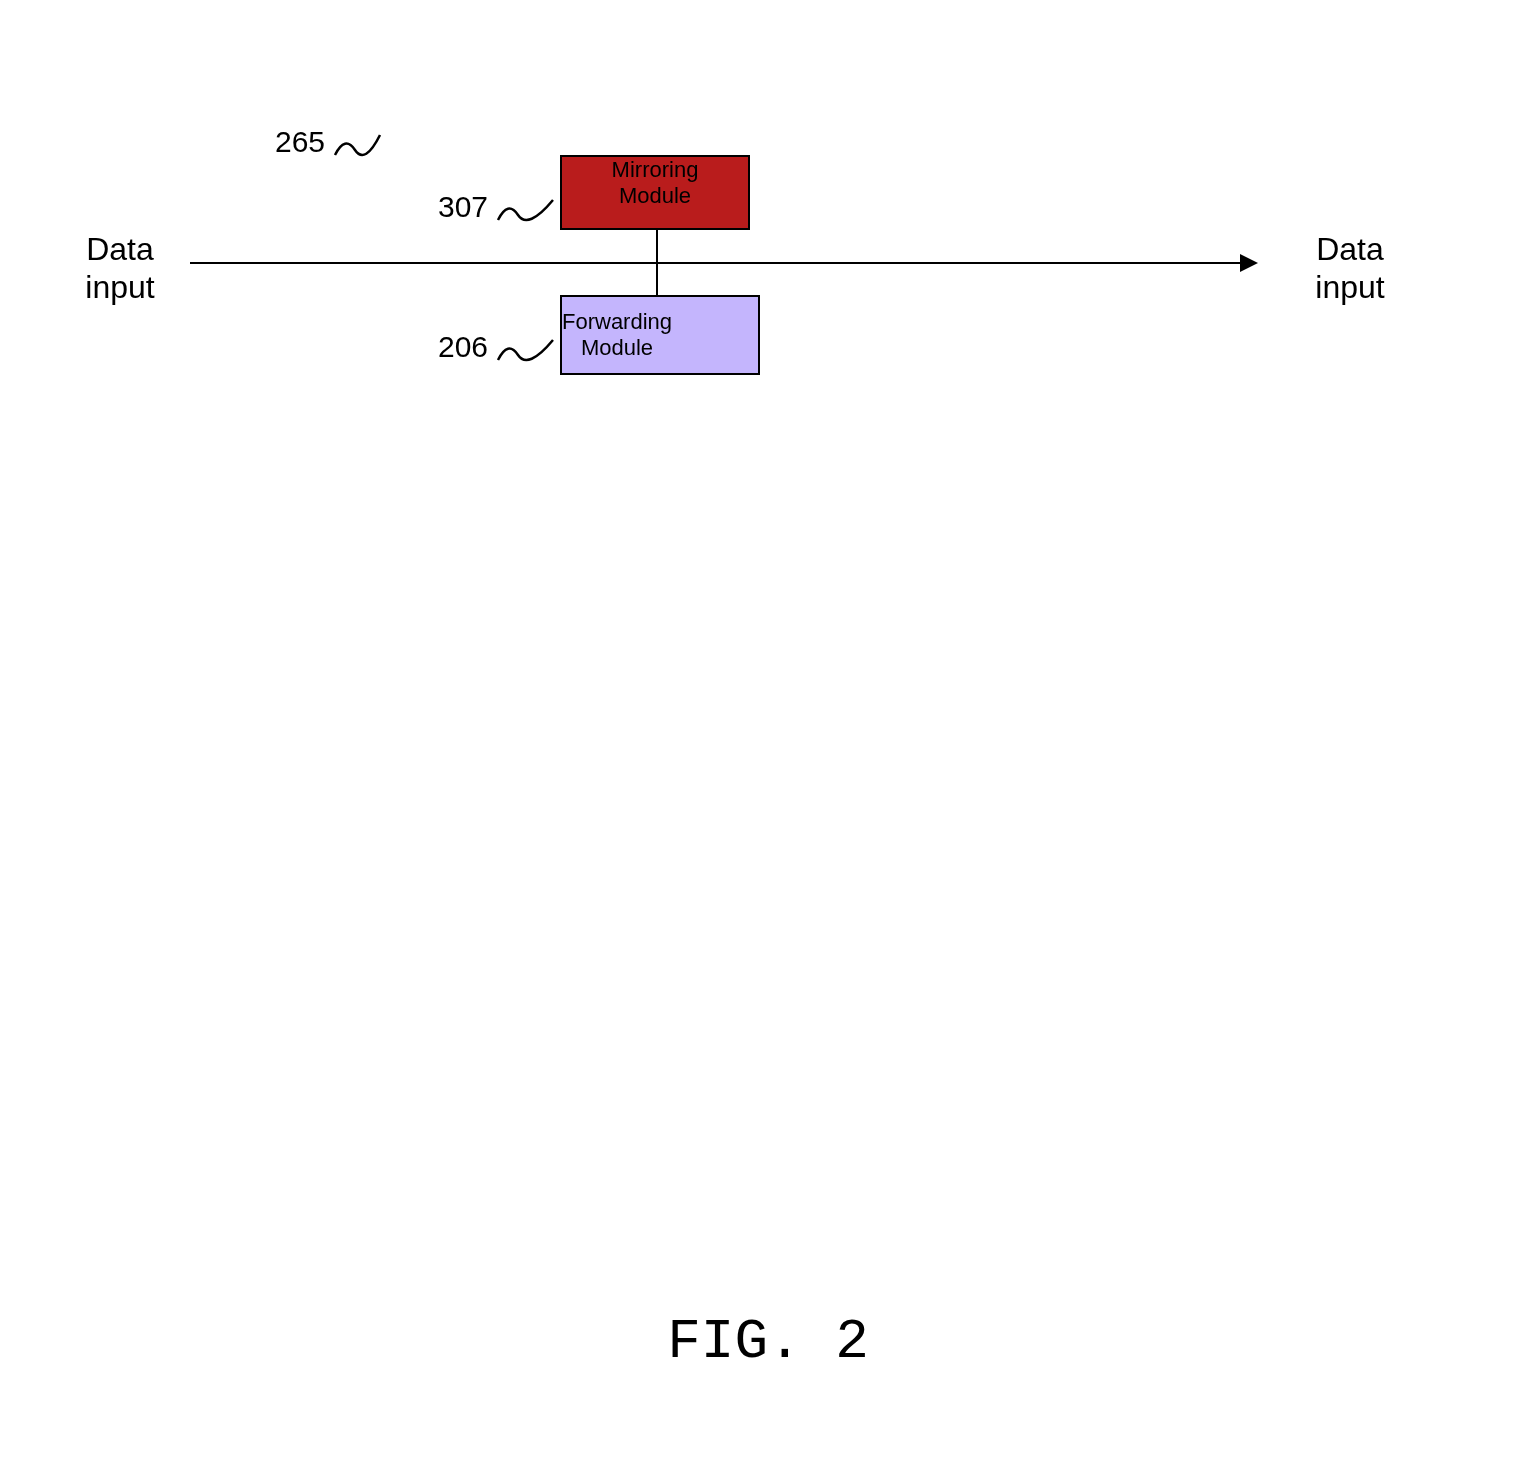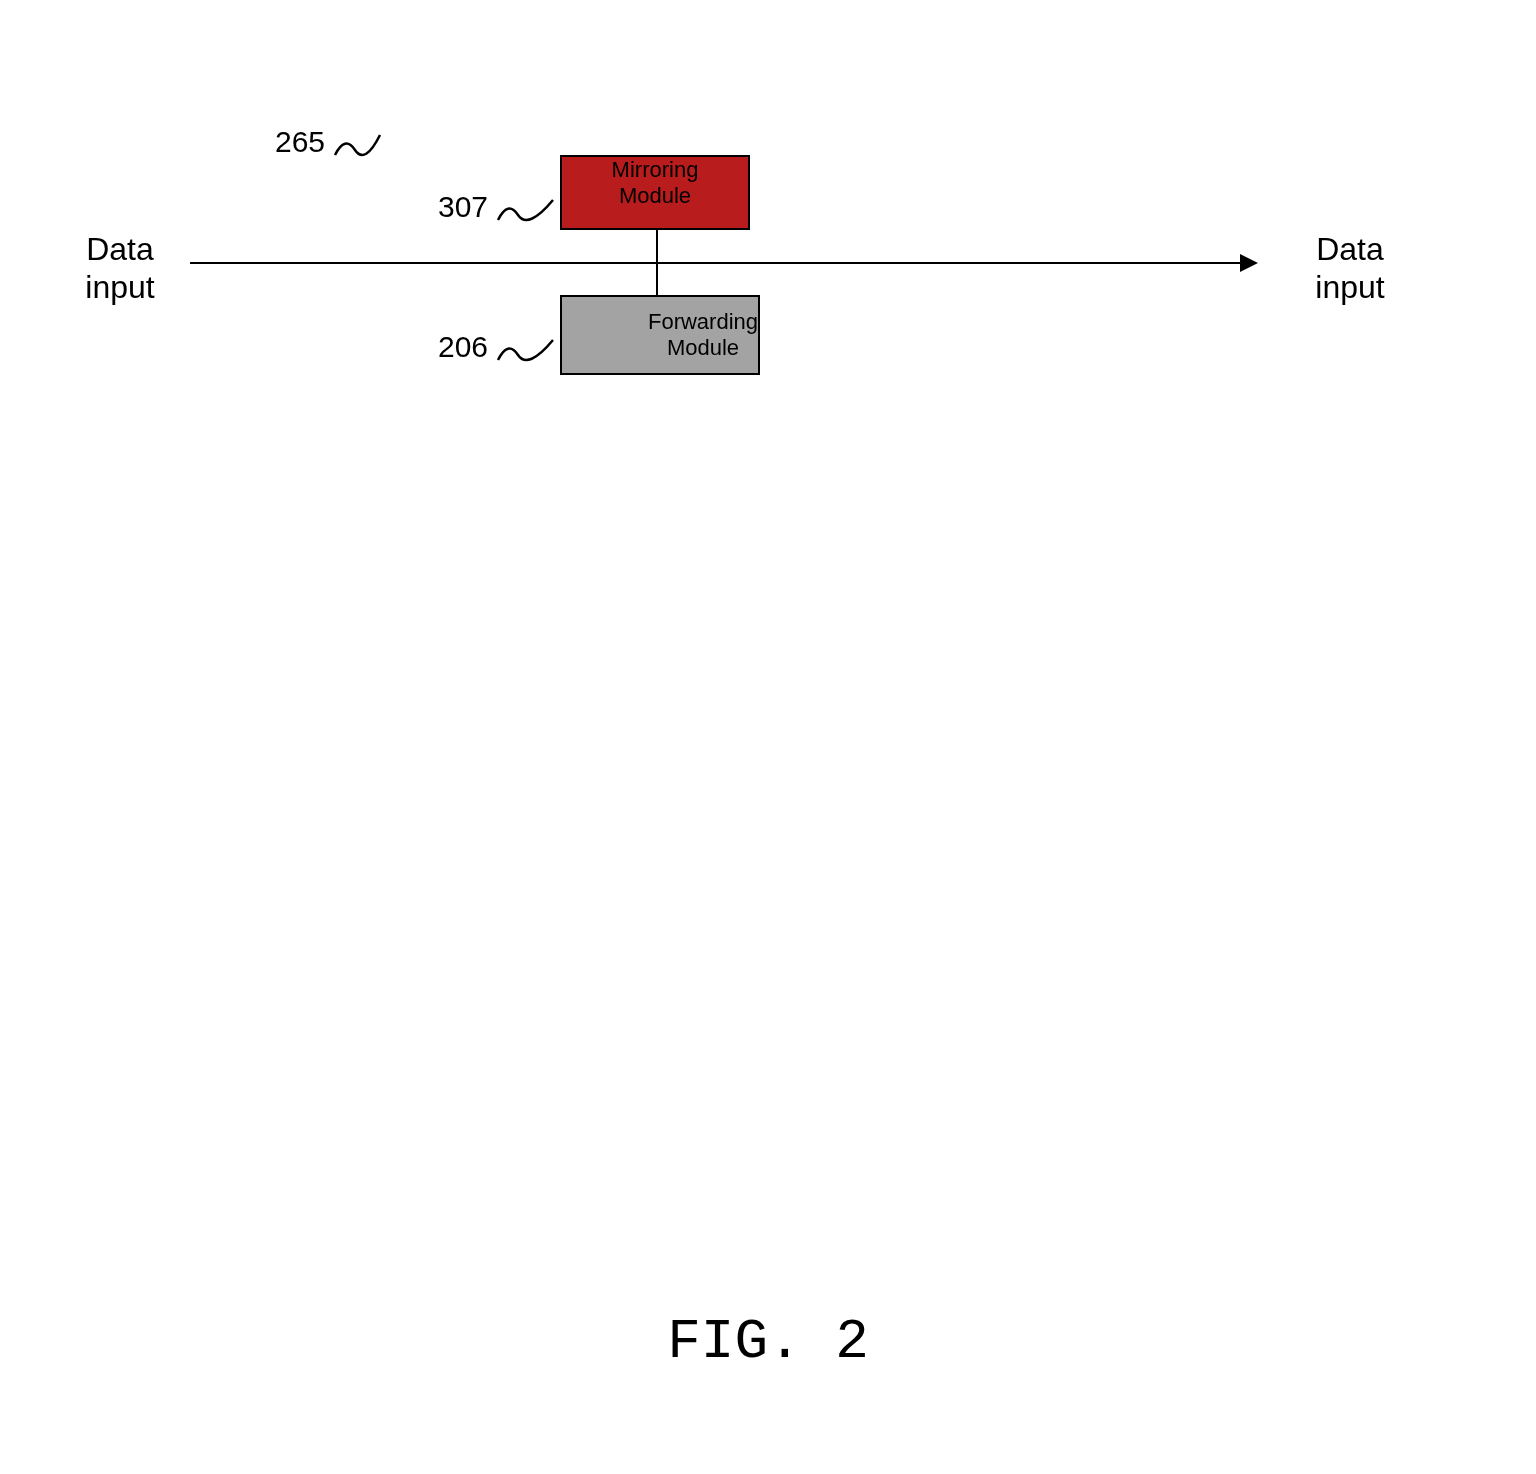--- a/index.html
+++ b/index.html
@@ -55,25 +55,25 @@
   .forward-box {
     position: absolute;
     left: 560px;
     top: 255px;
     width: 200px;
     height: 80px;
     border: 2px solid #000;
     box-sizing: border-box;
     display: flex;
     align-items: center;
-    justify-content: flex-end;
+    justify-content: flex-start;
     text-align: center;
     font-size: 22px;
     line-height: 1.2;
-    background: #a3a3a3;
+    background: #c4b5fd;
     z-index: 2;
   }
   .connector {
     position: absolute;
     left: 656px;
     top: 190px;
     width: 2px;
     height: 65px;
     background: #000;
     z-index: 1;

